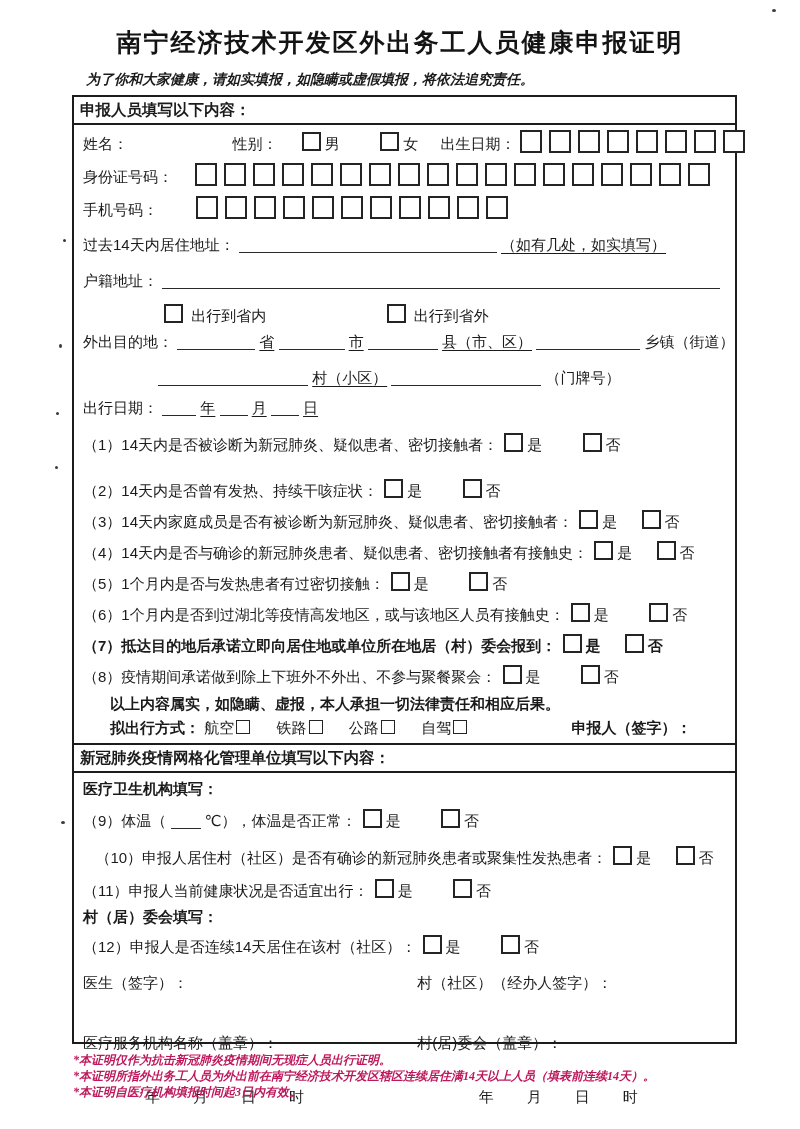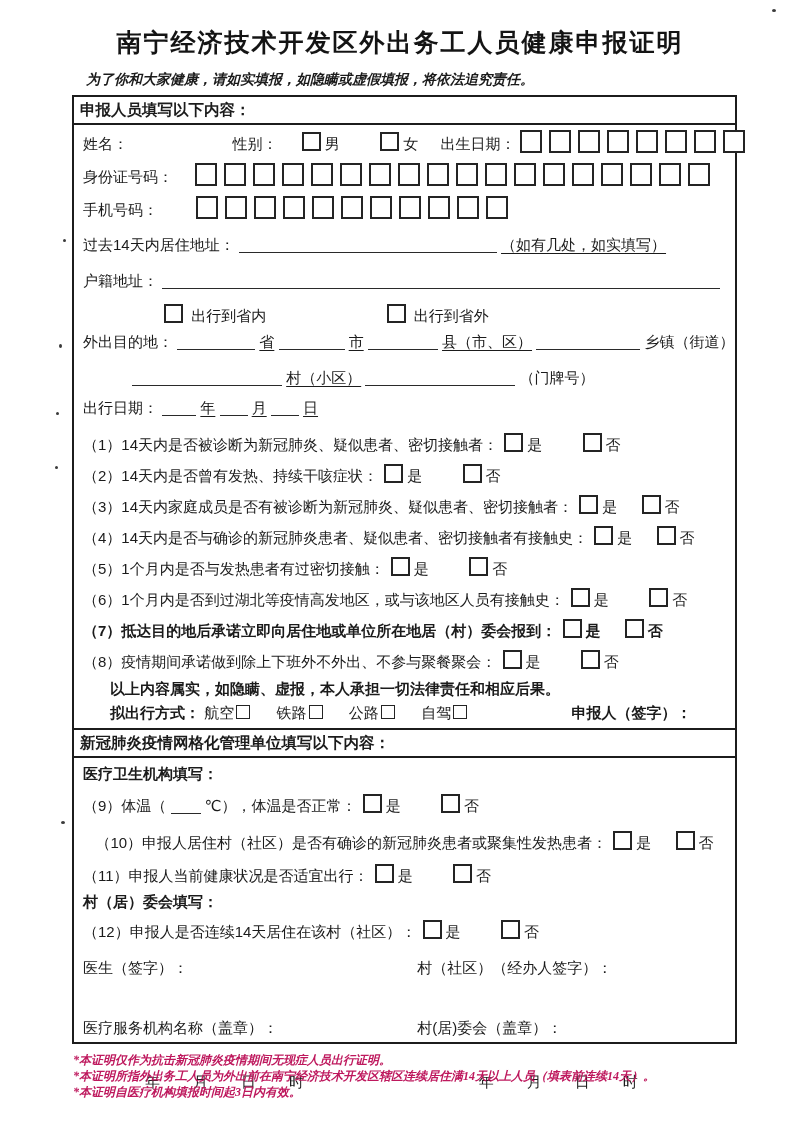--- a/index.html
+++ b/index.html
@@ -116,21 +116,21 @@
       <span class="blank" style="width:78px;"></span>
       <span class="u">省</span>
       <span class="blank" style="width:66px;"></span>
       <span class="u">市</span>
       <span class="blank" style="width:70px;"></span>
       <span class="u">县（市、区）</span>
       <span class="blank" style="width:104px;"></span>
       <span>乡镇（街道）</span>
     </div>
 
-    <div class="row" style="margin-top:14px;padding-left:58px;">
+    <div class="row" style="margin-top:14px;padding-left:84px;">
       <span class="blank" style="width:150px;"></span>
       <span class="u">村（小区）</span>
       <span class="blank" style="width:150px;"></span>
       <span>（门牌号）</span>
     </div>
 
     <div class="row" style="margin-top:8px;">
       <span>出行日期：</span>
       <span class="blank" style="width:34px;"></span>
       <span class="u">年</span>
@@ -139,21 +139,21 @@
       <span class="blank" style="width:28px;"></span>
       <span class="u">日</span>
     </div>
 
     <div class="row" style="margin-top:14px;">
       <span>（1）14天内是否被诊断为新冠肺炎、疑似患者、密切接触者：</span>
       <span class="cbx"></span><span>是</span>
       <span class="gap-md"></span>
       <span class="cbx"></span><span>否</span>
     </div>
-    <div class="row" style="margin-top:8px;">
+    <div class="row" style="margin-top:23px;">
       <span>（2）14天内是否曾有发热、持续干咳症状：</span>
       <span class="cbx"></span><span>是</span>
       <span class="gap-md"></span>
       <span class="cbx"></span><span>否</span>
     </div>
     <div class="row" style="margin-top:8px;">
       <span>（3）14天内家庭成员是否有被诊断为新冠肺炎、疑似患者、密切接触者：</span>
       <span class="cbx"></span><span>是</span>
       <span class="gap-sm"></span>
       <span class="cbx"></span><span>否</span>

